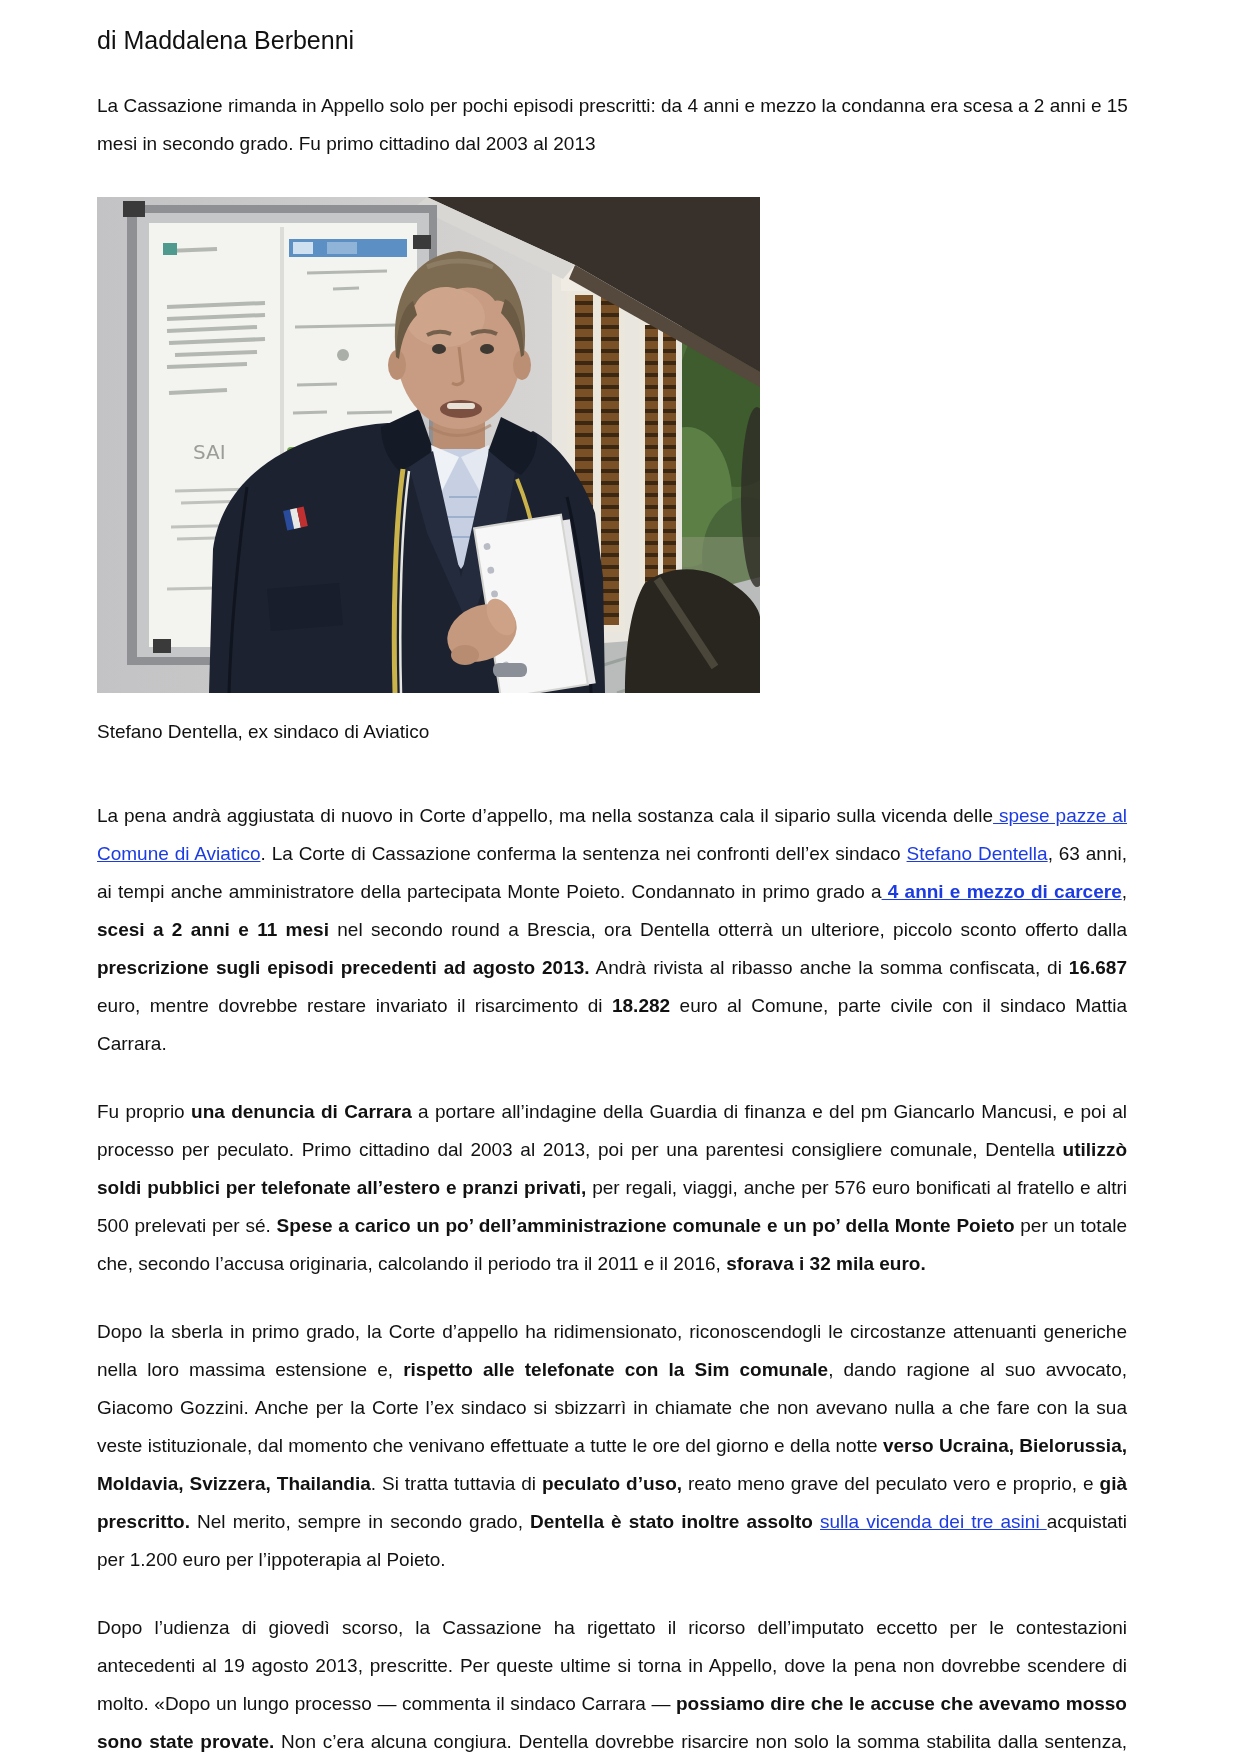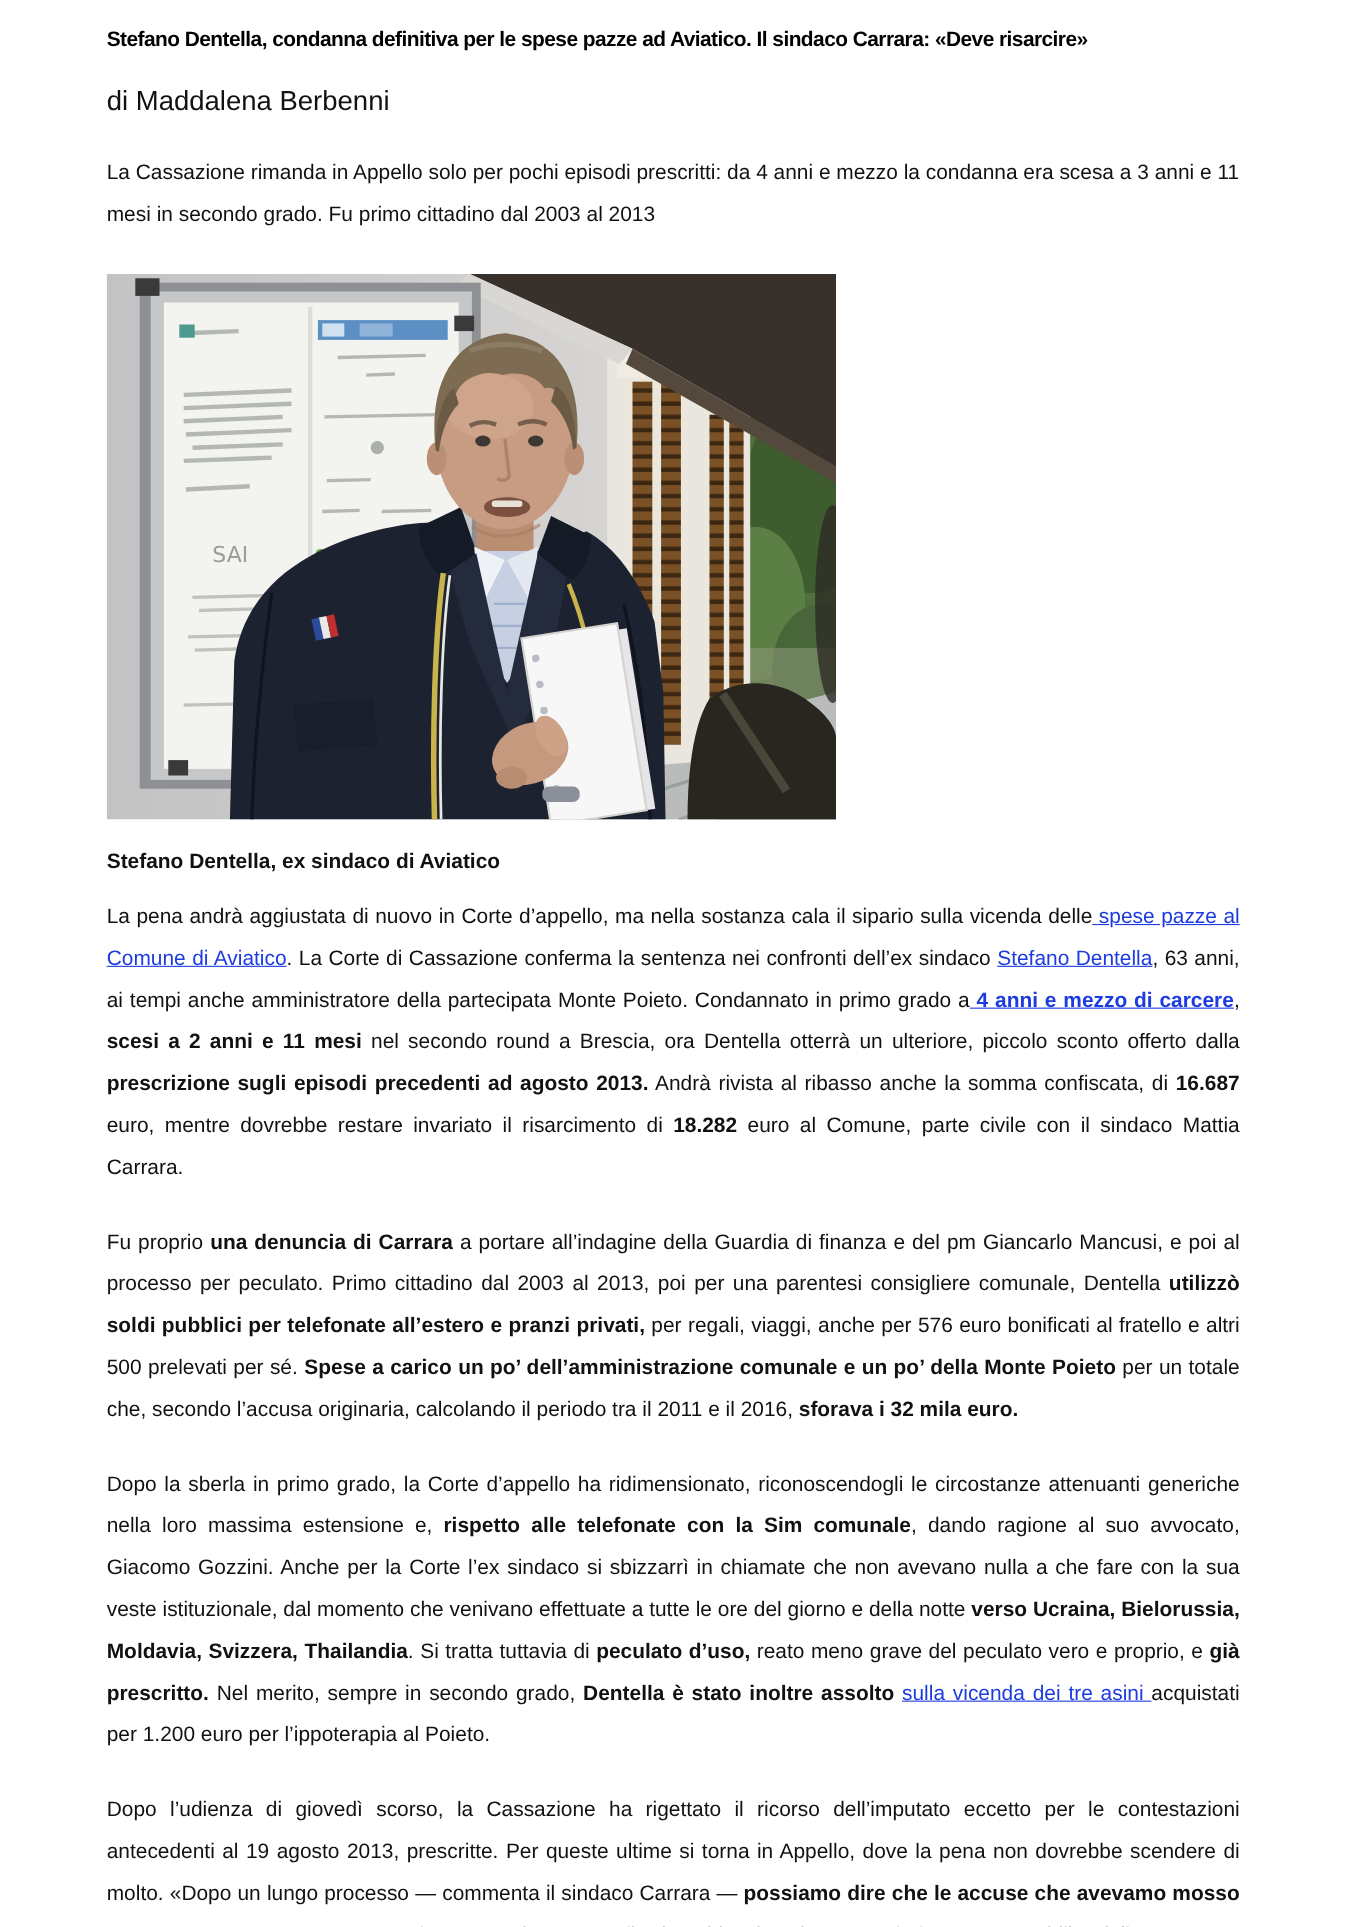--- a/index.html
+++ b/index.html
@@ -33,47 +33,45 @@
     margin: 0 0 34px 0;
   }
   figure.photo {
     margin: 0 0 28px 0;
     width: 789px;
     height: 496px;
   }
   figure.photo svg { display: block; width: 663px; height: 496px; }
   .caption {
     font-size: 19px;
-    margin: 0 0 20px 0;
-    font-weight: bold;
+    margin: 0 0 54px 0;
   }
   .body-copy p.para {
     font-size: 19px;
     line-height: 38px;
     text-align: justify;
     margin: 0 16px 30px 0;
   }
   .body-copy .b { font-weight: bold; }
   .body-copy a {
     color: var(--link, #1c3be0);
     text-decoration: underline;
     cursor: pointer;
   }
   .body-copy a.b { font-weight: bold; }
 </style>
 </head>
 <body>
 
 <div class="page">
 
-  <h1 class="title">Stefano Dentella, condanna definitiva per le spese pazze ad Aviatico. Il sindaco Carrara: «Deve risarcire»</h1>
 
   <p class="byline">di Maddalena Berbenni</p>
 
-  <p class="lead">La Cassazione rimanda in Appello solo per pochi episodi prescritti: da 4 anni e mezzo la condanna era scesa a 3 anni e 11 mesi in secondo grado. Fu primo cittadino dal 2003 al 2013</p>
+  <p class="lead">La Cassazione rimanda in Appello solo per pochi episodi prescritti: da 4 anni e mezzo la condanna era scesa a 2 anni e 15 mesi in secondo grado. Fu primo cittadino dal 2003 al 2013</p>
 
   <figure class="photo">
     <svg viewBox="0 0 663 496" xmlns="http://www.w3.org/2000/svg">
       <defs>
         <pattern id="slats" width="10" height="12" patternUnits="userSpaceOnUse">
           <rect width="10" height="12" fill="#7a5026"></rect>
           <rect y="8" width="10" height="4" fill="#3c2712"></rect>
         </pattern>
         <linearGradient id="wallgrad" x1="0" y1="0" x2="1" y2="0">
           <stop offset="0" stop-color="#c3c2c4"></stop>

